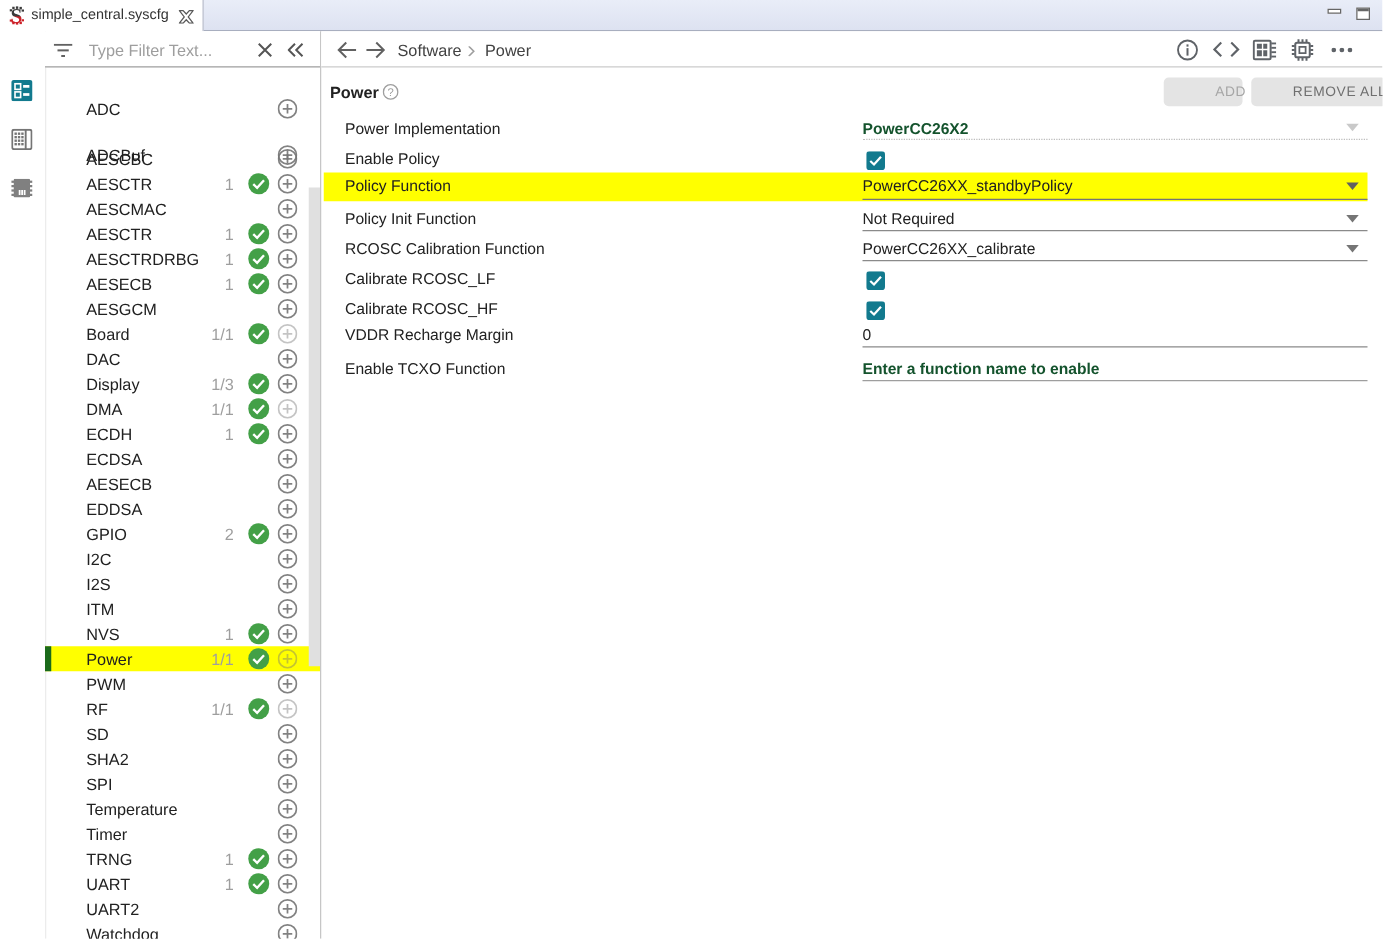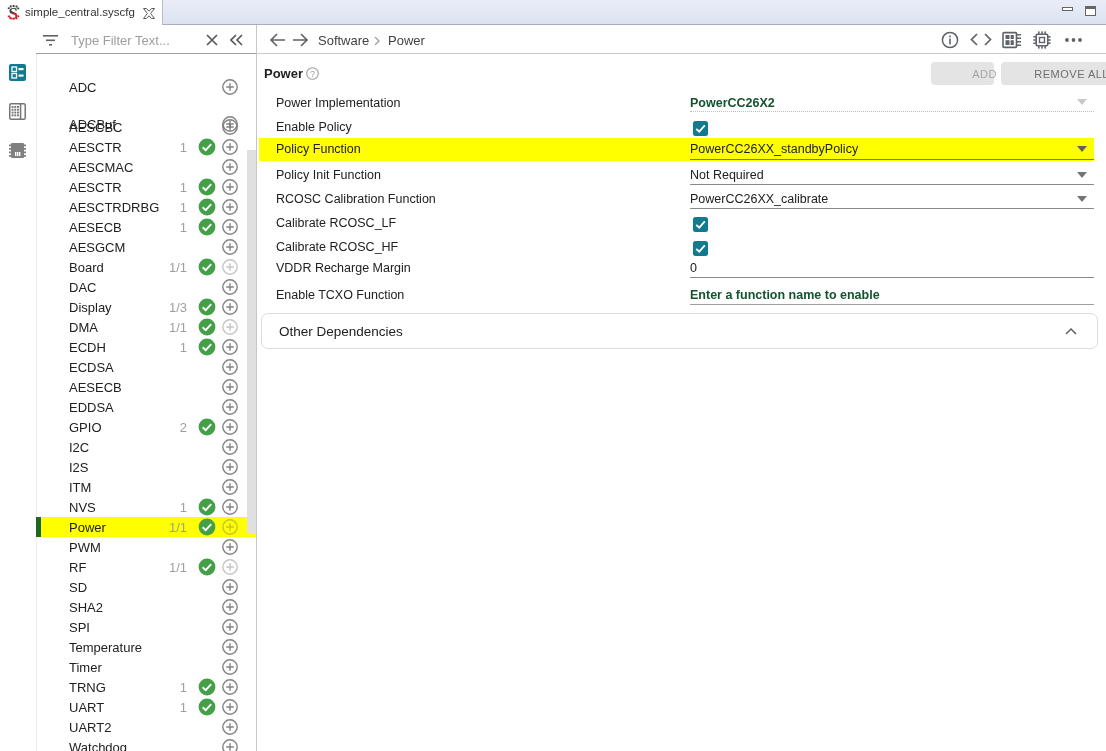--- a/index.html
+++ b/index.html
@@ -585,20 +585,14 @@
         <path d="M3.2 7.8 L6.2 10.6 L11.8 4.4" stroke="#fff" stroke-width="1.8" fill="none"></path>
       </svg>
       <div class="flabel" style="top:261px">VDDR Recharge Margin</div>
       <div class="fvalue " style="top:261px">0</div>
       <div class="fline" style="top:277px;background:#8a8a8a"></div>
       <div class="flabel" style="top:288px">Enable TCXO Function</div>
       <div class="fvalue grey" style="top:288px">Enter a function name to enable</div>
       <div class="fline" style="top:304px;background:#9e9e9e"></div>
     </div>
 
-  <div class="abs" id="odbox">
-    <span style="position:absolute;left:17px;top:10px;font-size:13.5px;color:#212121;">Other Dependencies</span>
-    <svg style="position:absolute;left:803px;top:14px" width="12" height="7" viewBox="0 0 12 7">
-      <path d="M1 6 L6 1 L11 6" stroke="#616161" stroke-width="1.5" fill="none"></path>
-    </svg>
-  </div>
 
 </div>
 
 </body></html>

